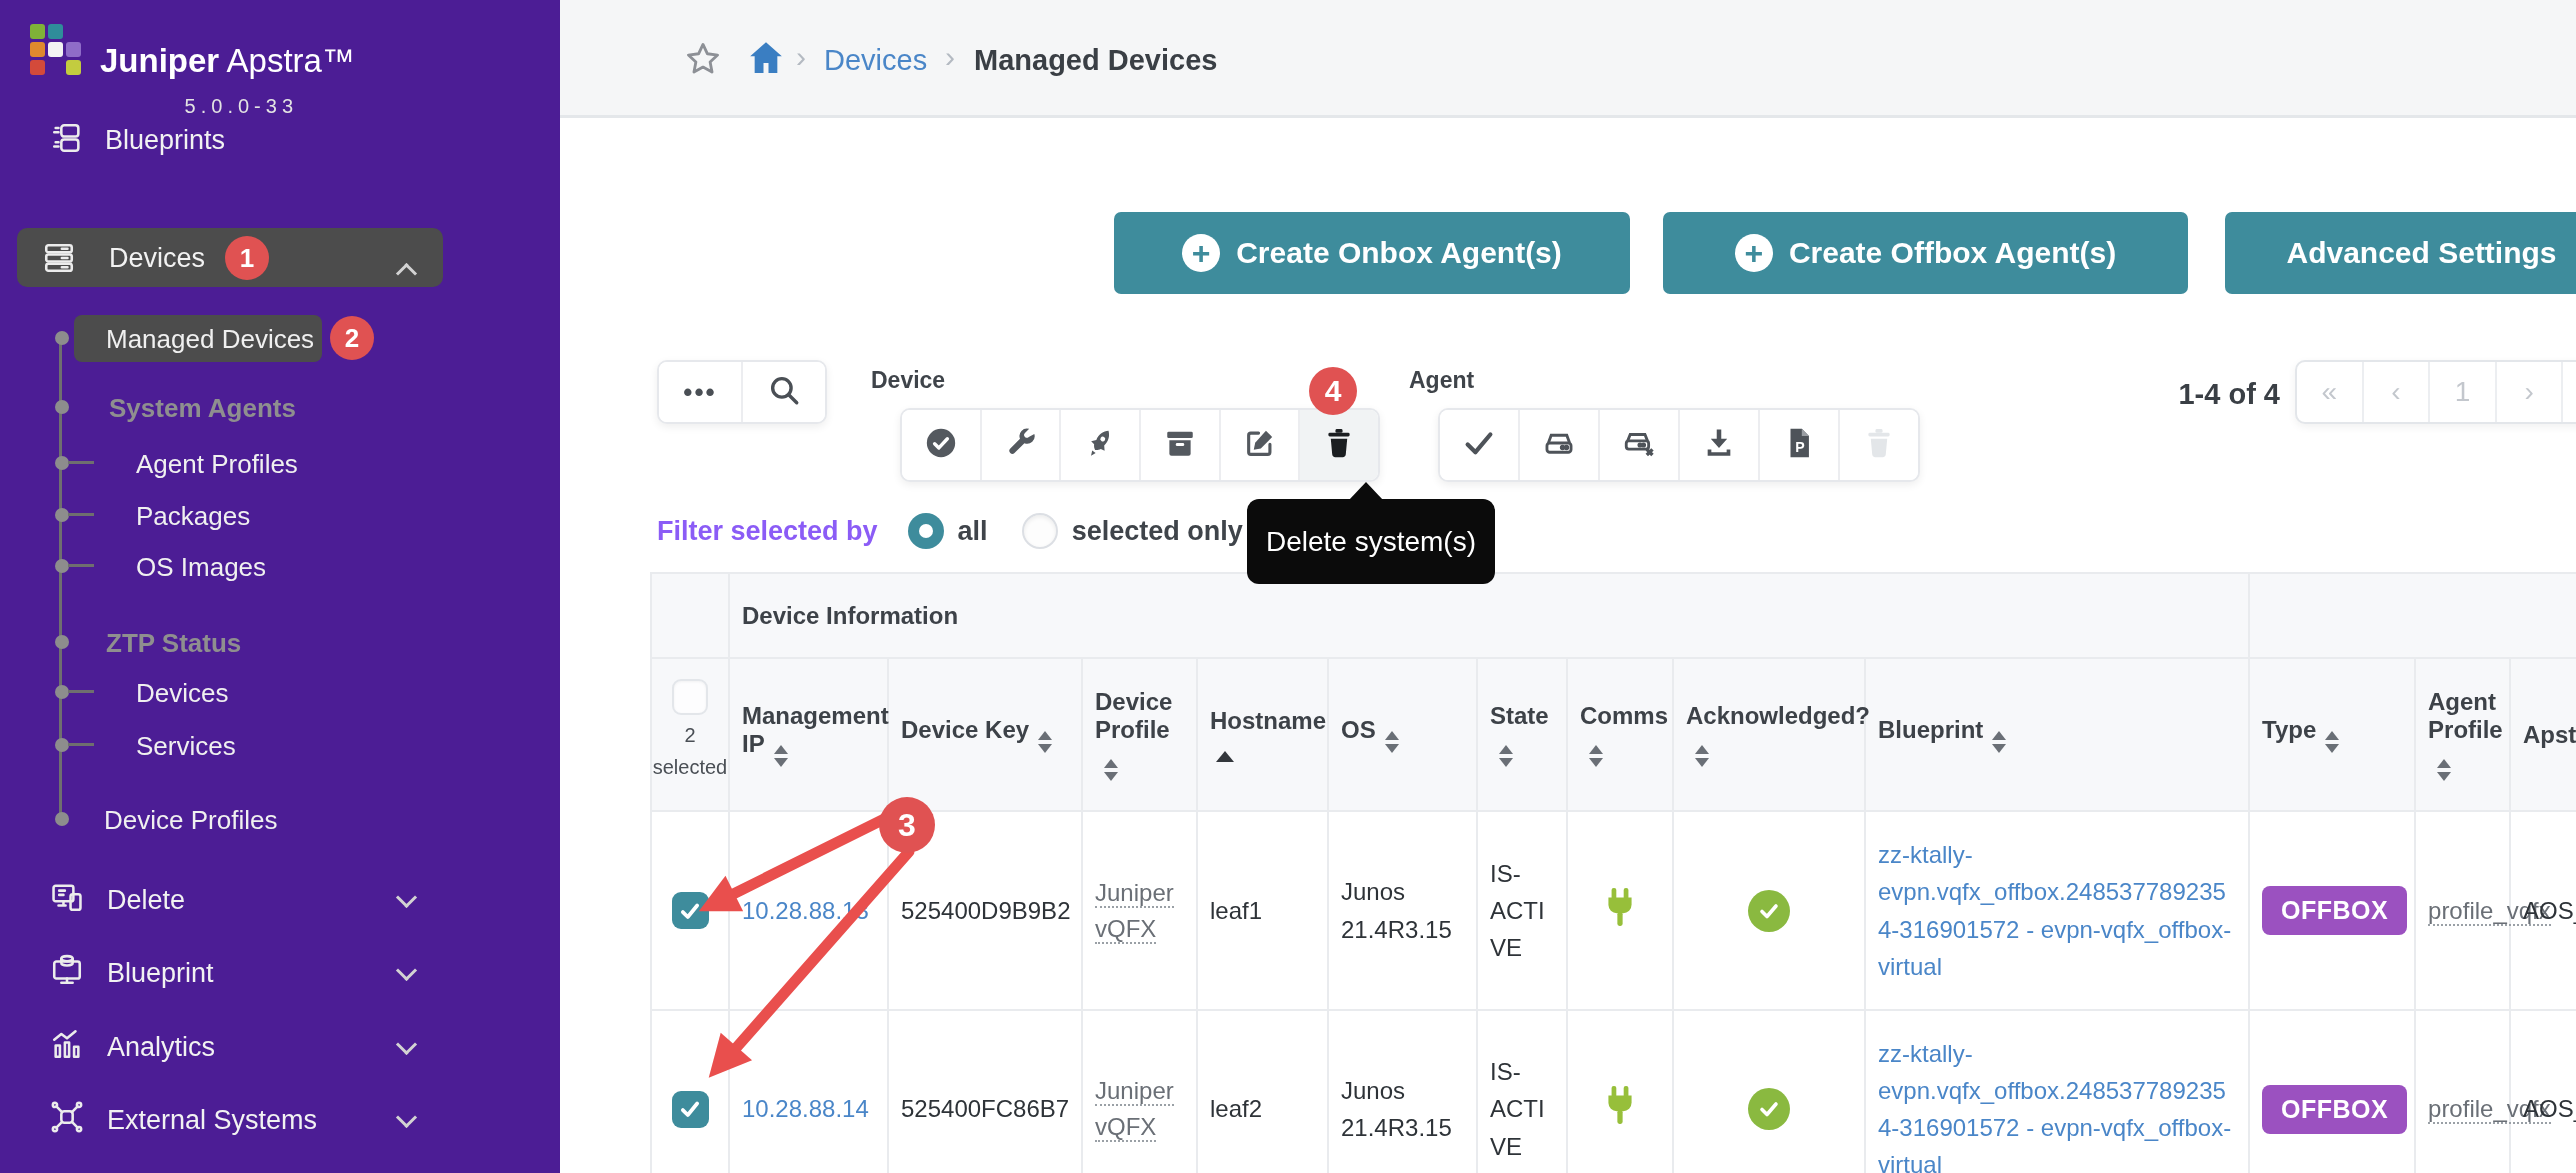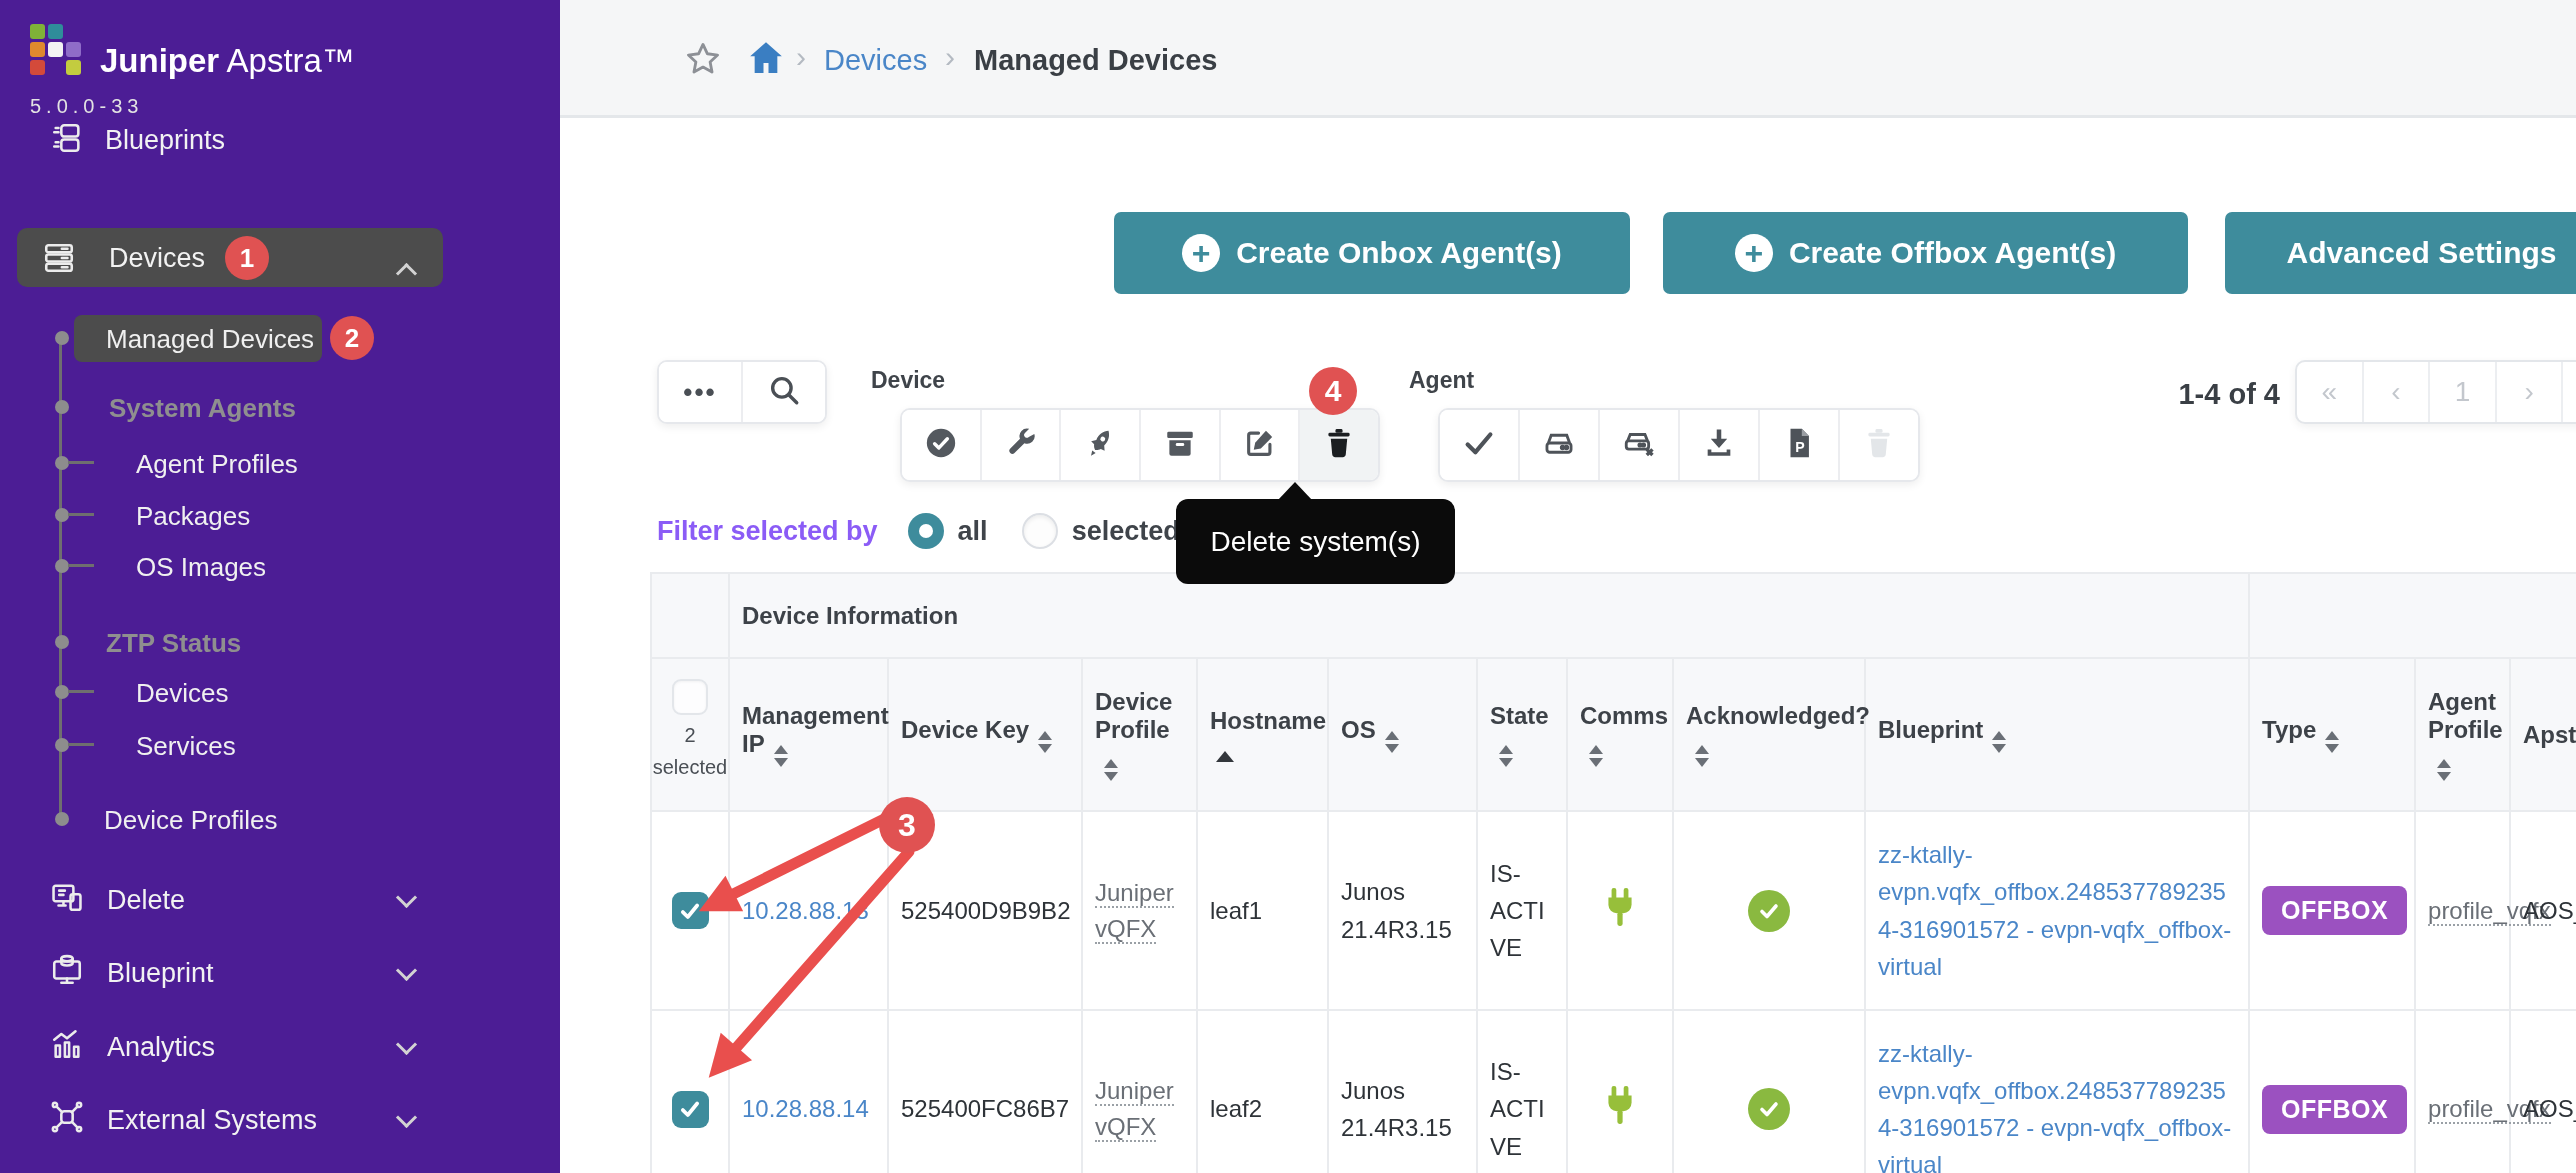--- a/index.html
+++ b/index.html
@@ -7,21 +7,21 @@
     font-family:"Liberation Sans", sans-serif; }
   .app { width:2576px; height:1174px; display:flex; position:relative; overflow:hidden; }
   .abs { position:absolute; }
 
   
   .sidebar { width:560px; flex:none; background:#4c1d95; position:relative; color:#f1f1f1; }
   .logo-grid { position:absolute; left:30px; top:24px; width:52px; height:52px; }
   .sq { position:absolute; width:15px; height:15px; border-radius:3px; }
   .brand { position:absolute; left:100px; top:42px; font-size:33px; color:#fff; white-space:nowrap; }
   .brand b { font-weight:700; }
-  .version { position:absolute; left:30px; top:95px; width:268px; text-align:left;
+  .version { position:absolute; left:30px; top:95px; width:268px; text-align:right;
     font-size:20px; letter-spacing:5px; color:#e3e3e3; }
   .side-item { position:absolute; font-size:27px; color:#f2f2f2; white-space:nowrap; cursor:pointer; }
   .side-sub { position:absolute; font-size:26px; color:#f0f0f0; white-space:nowrap; cursor:pointer; }
   .side-muted { color:#8f8f8f; font-weight:700; }
   .hl { position:absolute; background:#4c4c4c; border-radius:10px; }
   .sicon { position:absolute; width:34px; height:34px; }
   .sicon svg { width:34px; height:34px; stroke:#ececec; fill:none; stroke-width:1.8; stroke-linecap:round; stroke-linejoin:round; }
   .chev { position:absolute; width:15px; height:15px; border-right:3px solid #d3d3d3; border-bottom:3px solid #d3d3d3; }
   .chev.up { transform:rotate(-135deg); }
   .chev.down { transform:rotate(45deg); }
@@ -384,21 +384,21 @@
       </div>
 
       <div class="filter-row" style="left:97px;top:390px;height:46px">
         <span class="filter-label">Filter selected by</span>
         <span class="radio-on"></span>
         <span class="radio-text">all</span>
         <span class="radio-off"></span>
         <span class="radio-text">selected only</span>
       </div>
 
-      <div class="tooltip" style="left:616px;top:381px;width:279px;height:85px">Delete system(s)</div>
+      <div class="tooltip" style="left:687px;top:381px;width:248px;height:85px">Delete system(s)</div>
 
       <div class="tbl-wrap" style="left:90px;top:454px">
         <table class="grid">
           <colgroup>
             <col style="width:78px">
               <col style="width:159px">
               <col style="width:194px">
               <col style="width:115px">
             <col style="width:131px">
               <col style="width:149px">

